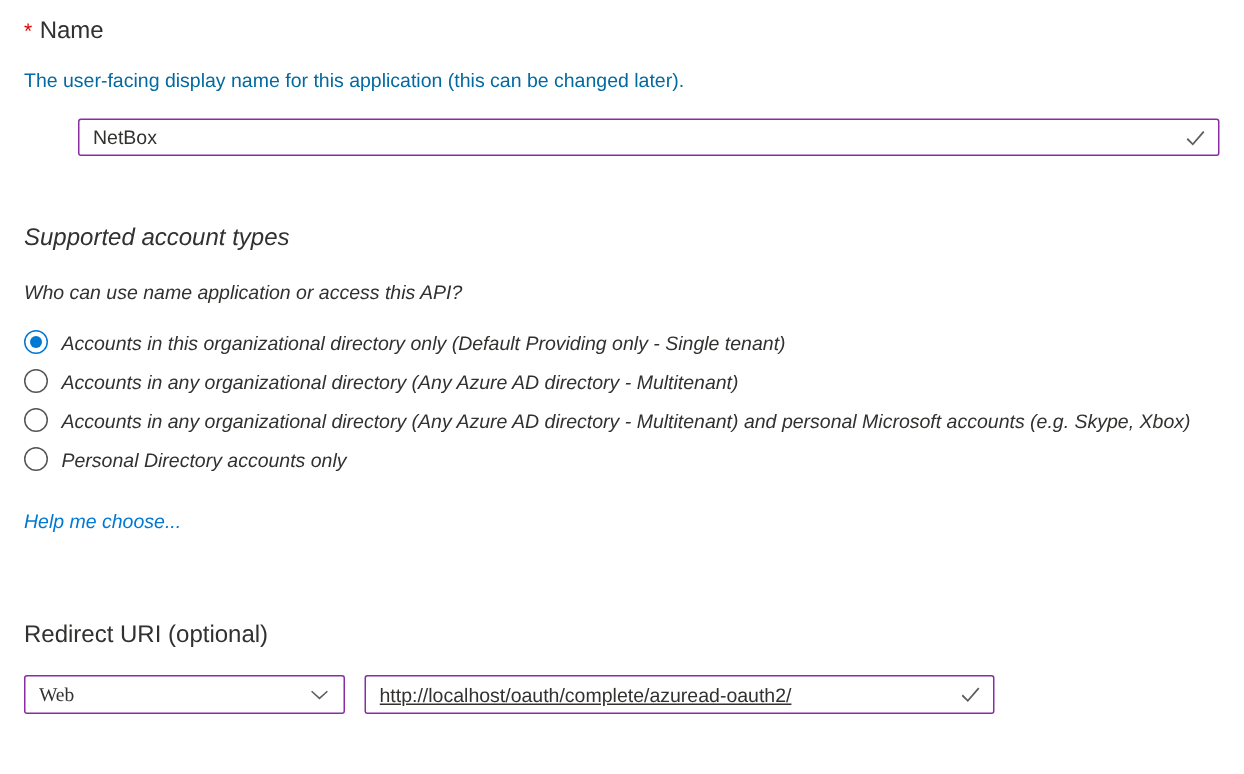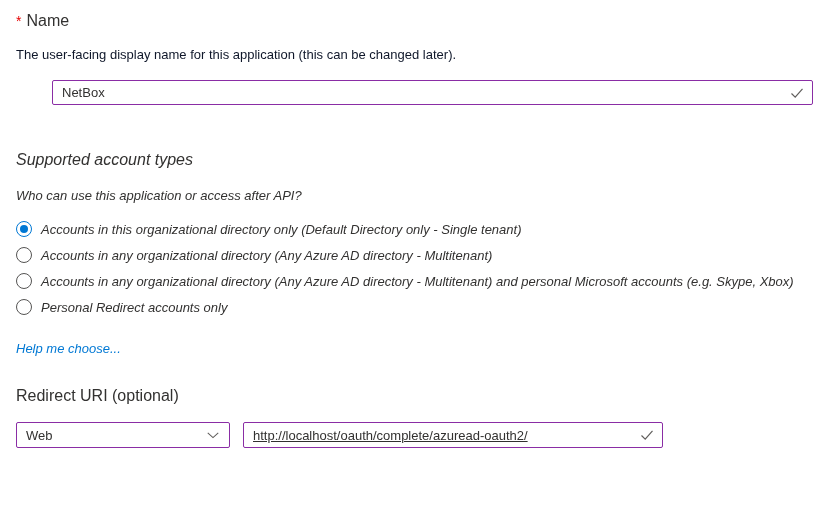--- a/index.html
+++ b/index.html
@@ -23,21 +23,21 @@
     color: #323130;
     line-height: 21px;
   }
   .required-marker {
     color: #e50000;
     margin-right: 5px;
     font-size: 14px;
   }
   .desc-text {
     font-size: 13px;
-    color: #0f172a;
+    color: #0369a1;
     line-height: 19px;
     margin-top: 13px;
   }
   
   .input-wrap {
     position: relative;
     margin-top: 16px;
     width: 797px;
     padding-left: 36px;
   }
@@ -99,21 +99,21 @@
   }
   .help-link {
     display: inline-block;
     margin-top: 21px;
     font-size: 13px;
     color: #0078d4;
     text-decoration: none;
     cursor: pointer;
   }
   
-  .redirect-section { margin-top: 28px; }
+  .redirect-section { margin-top: 56px; }
   .redirect-desc {
     font-size: 13px;
     line-height: 19px;
     margin-top: 14px;
     max-width: 800px;
   }
   .uri-row {
     display: flex;
     align-items: center;
     margin-top: 16px;
@@ -125,20 +125,21 @@
     height: 26px;
     border: 1px solid #8a2da5;
     border-radius: 2px;
     background: #ffffff;
     display: flex;
     align-items: center;
     padding: 0 28px 0 9px;
     font-size: 13px;
     color: #323130;
     cursor: pointer;
+    font-family: Liberation Serif, serif;
   }
   .chevron-icon {
     position: absolute;
     right: 9px;
     top: 50%;
     transform: translateY(-50%);
     width: 14px;
     height: 14px;
     pointer-events: none;
   }
@@ -161,38 +162,38 @@
     <div class="input-wrap">
       <input class="text-input" type="text" value="NetBox" style="">
       <svg class="check-icon" viewBox="0 0 16 16">
         <path d="M2.5 8.5 L6.2 12.2 L13.5 3.8" stroke="#605e5c" stroke-width="1.2" fill="none"></path>
       </svg>
     </div>
   </div>
 
   <div class="account-section">
     <div class="section-heading">Supported account types</div>
-    <div class="question-text">Who can use this application or access after API?</div>
+    <div class="question-text">Who can use name application or access this API?</div>
 
     <div class="radio-list">
       <div class="radio-row">
         <span class="radio selected"></span>
-        <span class="radio-label">Accounts in this organizational directory only (Default Directory only - Single tenant)</span>
+        <span class="radio-label">Accounts in this organizational directory only (Default Providing only - Single tenant)</span>
       </div>
       <div class="radio-row">
         <span class="radio"></span>
         <span class="radio-label">Accounts in any organizational directory (Any Azure AD directory - Multitenant)</span>
       </div>
       <div class="radio-row">
         <span class="radio"></span>
         <span class="radio-label">Accounts in any organizational directory (Any Azure AD directory - Multitenant) and personal Microsoft accounts (e.g. Skype, Xbox)</span>
       </div>
       <div class="radio-row">
         <span class="radio"></span>
-        <span class="radio-label">Personal Redirect accounts only</span>
+        <span class="radio-label">Personal Directory accounts only</span>
       </div>
     </div>
 
     <a class="help-link" href="#">Help me choose...</a>
   </div>
 
   <div class="redirect-section">
     <div class="section-heading">Redirect URI (optional)</div>
 
     <div class="uri-row">

